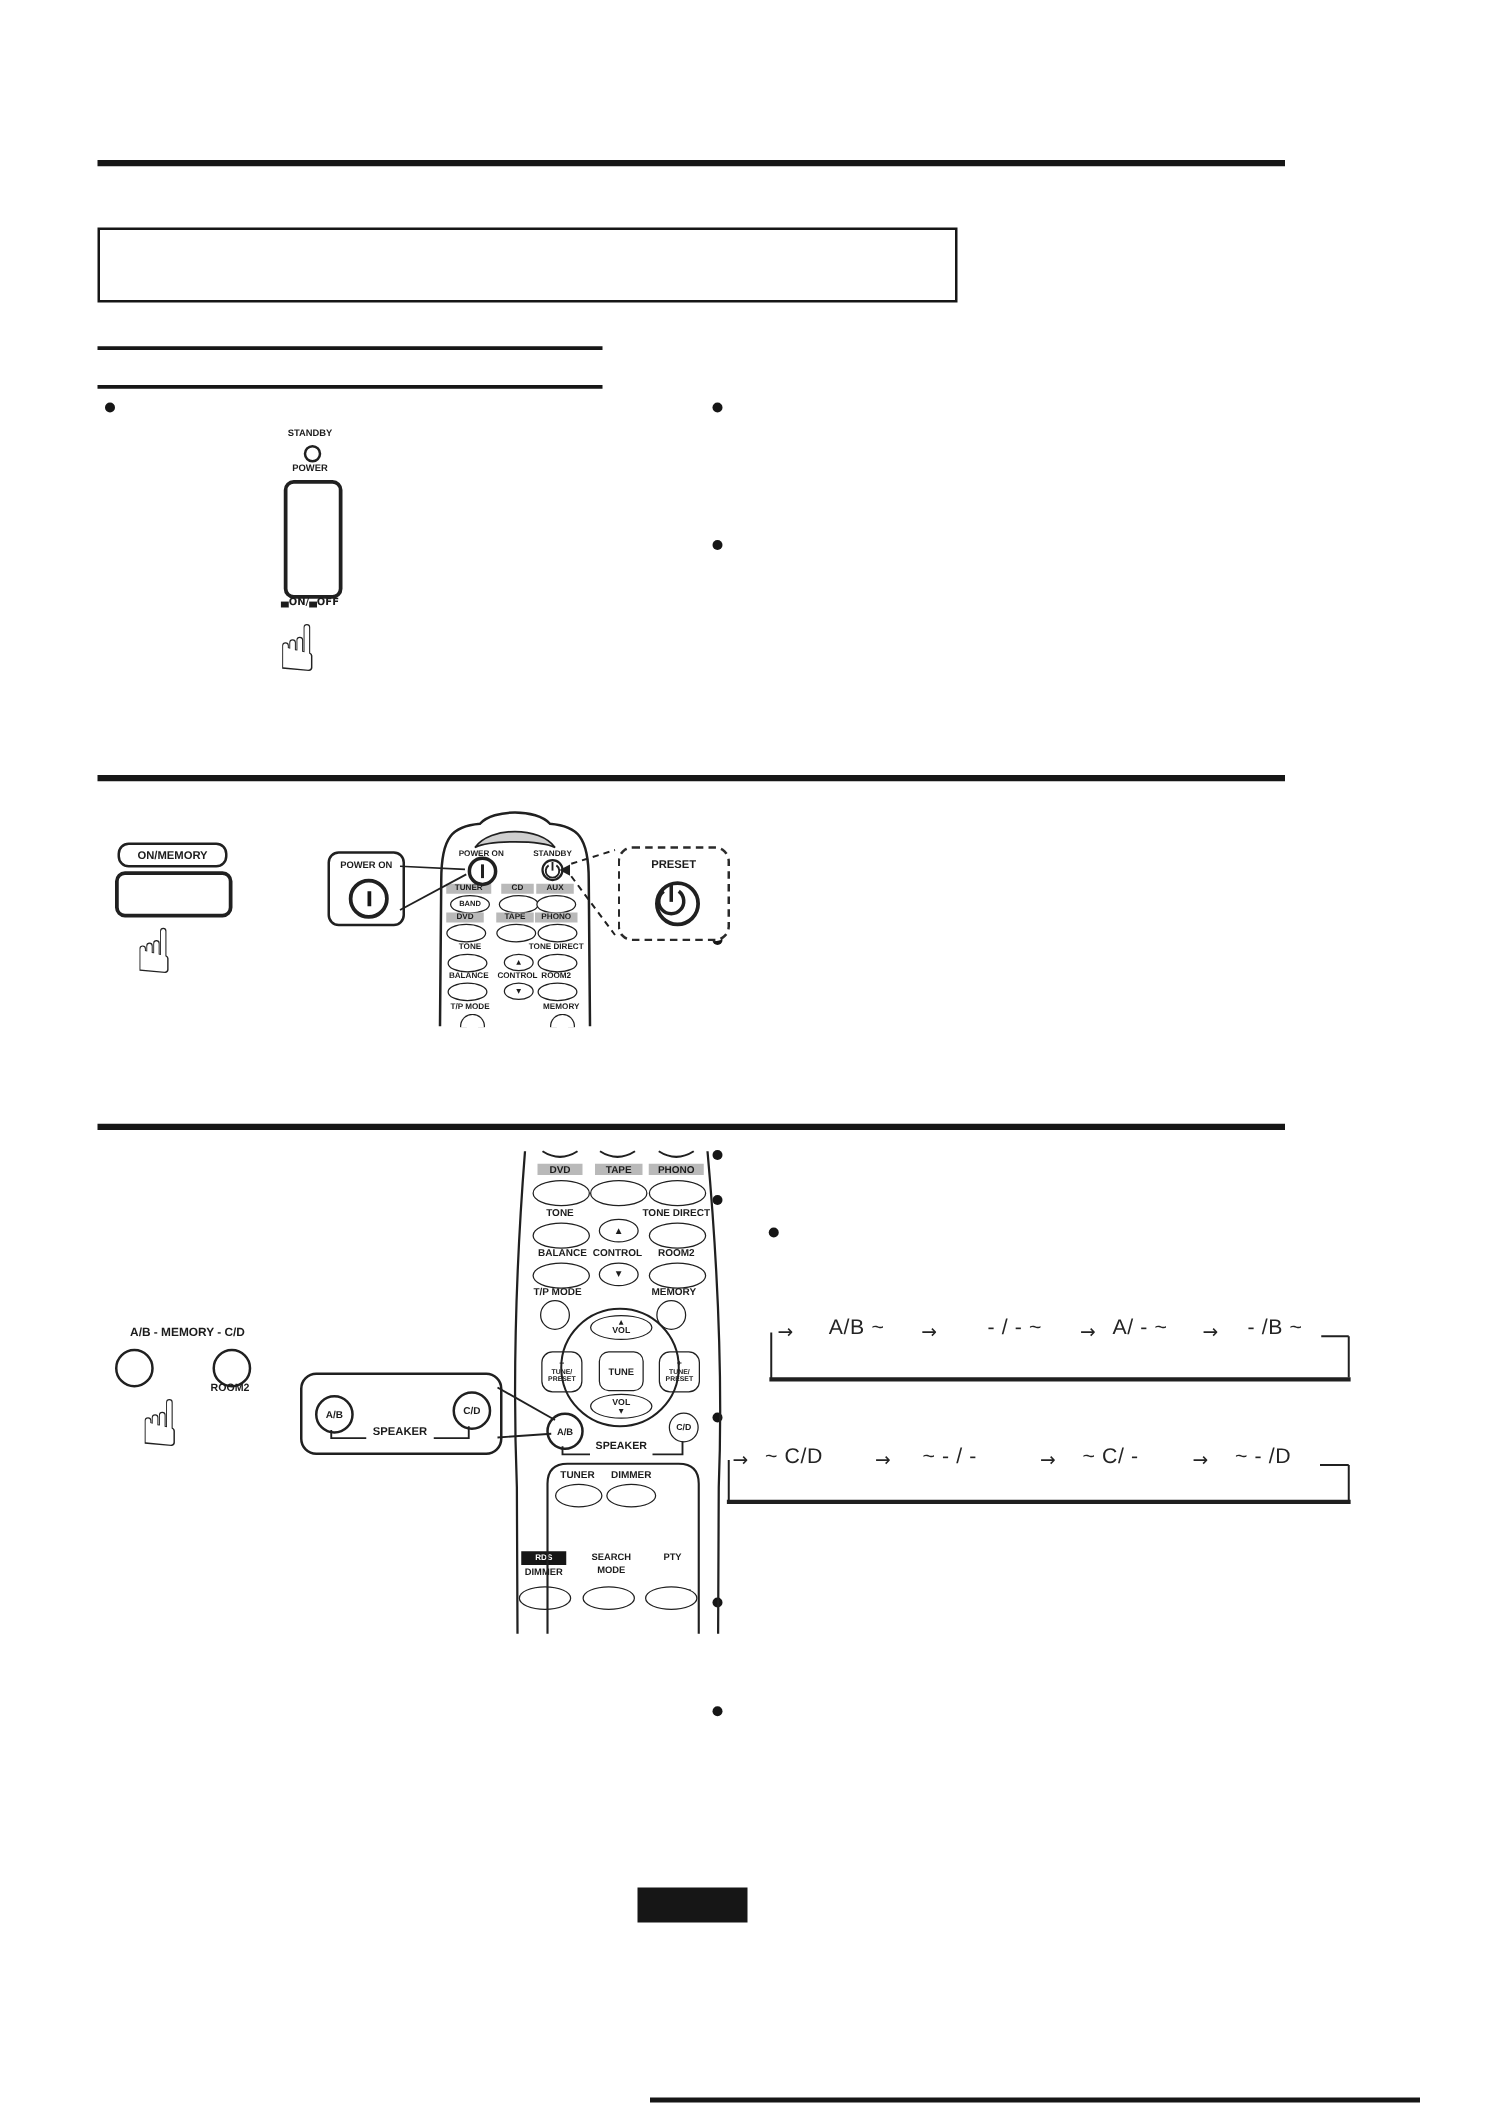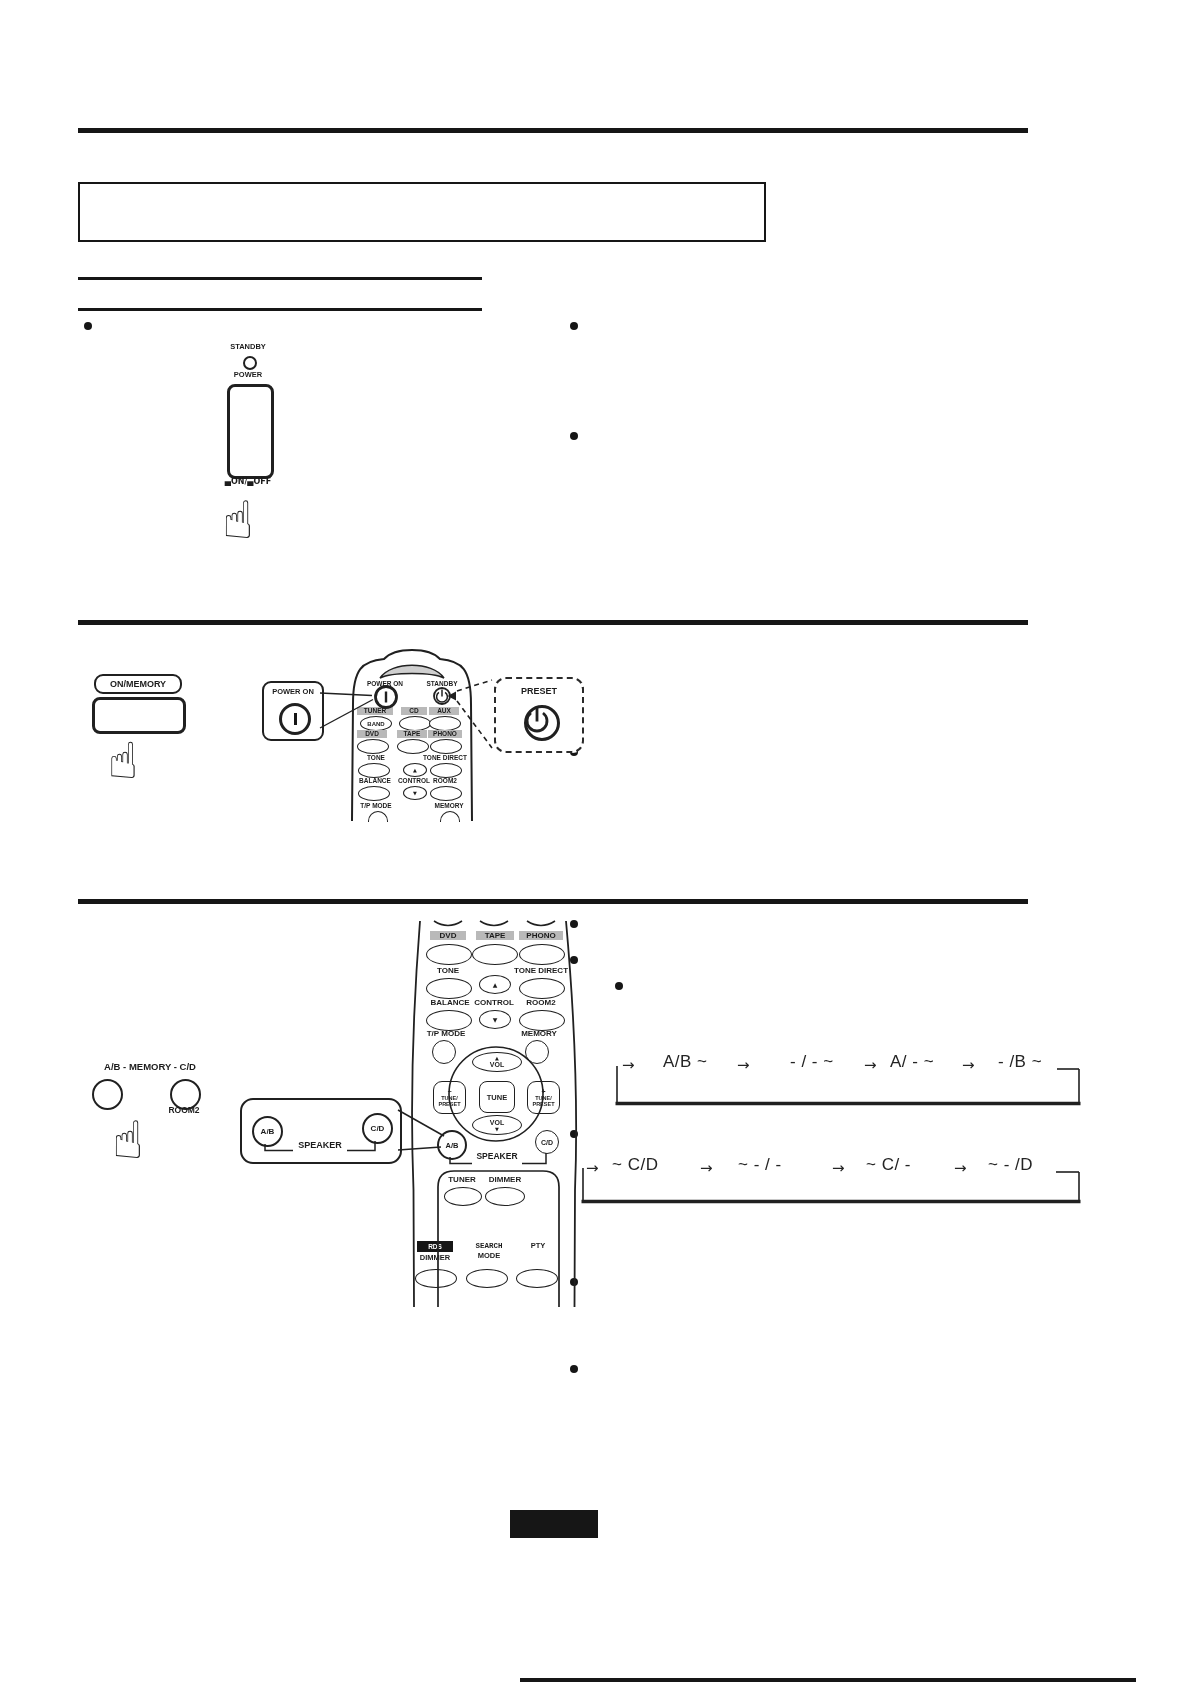--- a/index.html
+++ b/index.html
@@ -192,21 +192,21 @@
 
   <span class="t" style="left:441px;top:1175px;width:42px;font-size:8px;line-height:9px;">TUNER</span>
   <span class="t" style="left:481px;top:1175px;width:48px;font-size:8px;line-height:9px;">DIMMER</span>
   <div class="oval" style="left:444px;top:1187px;width:36px;height:17px;"></div>
   <div class="oval" style="left:485px;top:1187px;width:38px;height:17px;"></div>
 
   <div class="abs" style="left:417px;top:1241px;width:36px;height:11px;background:#161616;color:#fff;display:flex;align-items:center;justify-content:center;">
     <span style="font-size:6.5px;font-weight:bold;">RDS</span>
   </div>
   <span class="t" style="left:413px;top:1254px;width:44px;font-size:7.5px;line-height:8px;">DIMMER</span>
-  <span class="t" style="left:466px;top:1242px;width:46px;font-size:7.5px;line-height:8px;font-family:Liberation Mono, monospace;">SEARCH</span>
+  <span class="t" style="left:466px;top:1242px;width:46px;font-size:7.5px;line-height:8px;">SEARCH</span>
   <span class="t" style="left:466px;top:1252px;width:46px;font-size:7.5px;line-height:8px;">MODE</span>
   <span class="t" style="left:516px;top:1242px;width:44px;font-size:7.5px;line-height:8px;">PTY</span>
   <span class="t" style="left:516px;top:1271px;width:44px;font-size:7.5px;line-height:8px;">SELECT</span>
   <div class="oval" style="left:415px;top:1269px;width:40px;height:17px;"></div>
   <div class="oval" style="left:466px;top:1269px;width:40px;height:17px;"></div>
   <div class="oval" style="left:516px;top:1269px;width:40px;height:17px;"></div>
 
   <span class="flowarrow" style="left:622px;top:1056px;">→</span>
   <span class="flowtxt" style="left:663px;top:1052px;text-align:center;">A/B ~</span>
   <span class="flowarrow" style="left:737px;top:1056px;">→</span>

